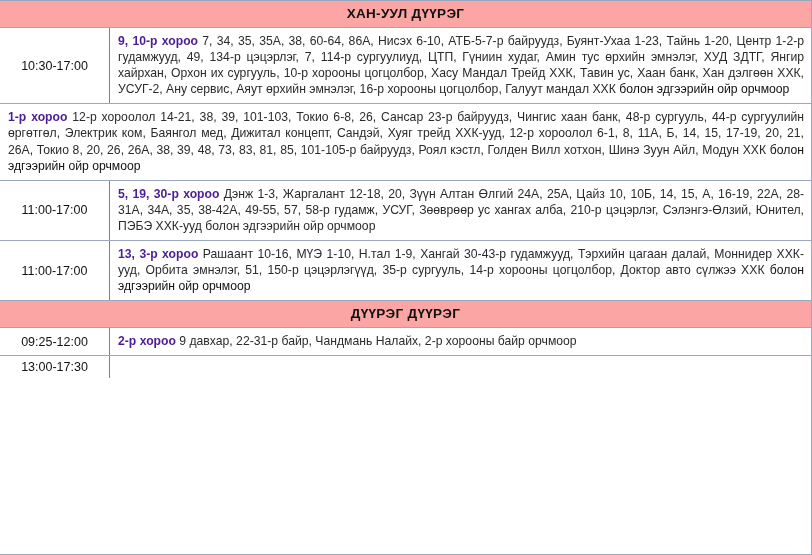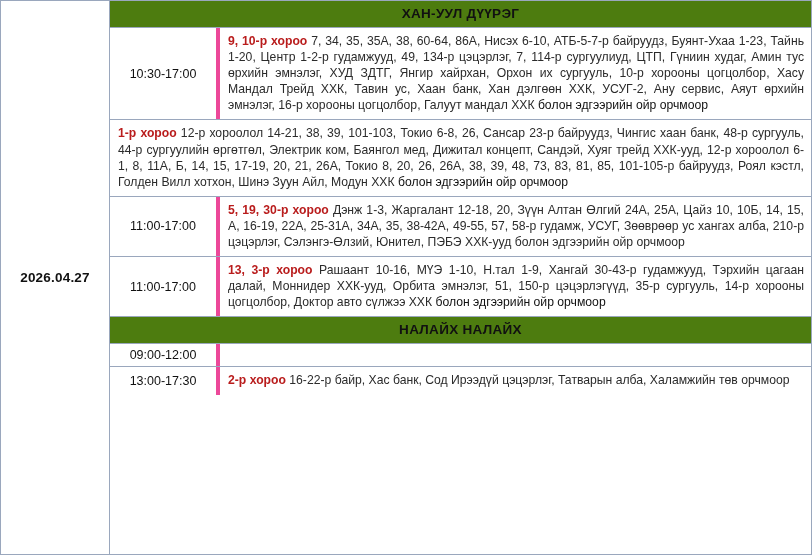--- a/index.html
+++ b/index.html
@@ -43,88 +43,85 @@
   }
   .content-col {
     flex: 1;
     display: flex;
     flex-direction: column;
     border-top: 1px solid #9aa7bd;
     border-right: 1px solid #9aa7bd;
     border-bottom: 1px solid #9aa7bd;
   }
   .district-header {
-    background: #4d7c0f;
+    background: #fca5a5;
     text-align: center;
     font-weight: bold;
     font-size: 13.5px;
     color: #111111;
     padding: 5px 4px 6px 4px;
     border-bottom: 1px solid #9aa7bd;
     letter-spacing: 0.3px;
   }
   .row {
     display: flex;
     flex-direction: row;
     border-bottom: 1px solid #9aa7bd;
   }
-  .row:last-child { border-bottom: none; }
+  .row:last-child { border-bottom: none; flex-direction: column; }
   .time-cell {
     width: 110px;
     min-width: 110px;
-    border-right: 4px solid #ec4899;
+    border-right: 1px solid #ec4899;
     display: flex;
     align-items: center;
     justify-content: center;
     font-size: 12.5px;
     color: #111111;
     padding: 4px 2px;
   }
   .desc-cell {
     flex: 1;
     padding: 5px 7px 6px 8px;
     font-size: 12.2px;
     line-height: 1.32;
     color: #2b2b2b;
     text-align: justify;
   }
   .desc-cell b {
-    color: #b91c1c;
+    color: #4c1d95;
     font-weight: bold;
   }
   .tail {
     color: #111111;
   }
 </style>
 </head>
 <body>
 
 <div class="sheet">
-  <div class="date-col">
-    <span class="date-text">2026.04.27</span>
-  </div>
   <div class="content-col">
       <div class="district-header">ХАН-УУЛ ДҮҮРЭГ</div>
       <div class="row">
         <div class="time-cell">10:30-17:00</div>
         <div class="desc-cell"><b>9, 10-р хороо</b><span> 7, 34, 35, 35А, 38, 60-64, 86А, Нисэх 6-10, АТБ-5-7-р байруудз, Буянт-Ухаа 1-23, Тайнь 1-20, Центр 1-2-р гудамжууд, 49, 134-р цэцэрлэг, 7, 114-р сургуулиуд, ЦТП, Гүниин худаг, Амин тус өрхийн эмнэлэг, ХУД ЗДТГ, Янгир хайрхан, Орхон их сургууль, 10-р хорооны цогцолбор, Хасу Мандал Трейд ХХК, Тавин ус, Хаан банк, Хан дэлгөөн ХХК, УСУГ-2, Ану сервис, Аяут өрхийн эмнэлэг, 16-р хорооны цогцолбор, Галуут мандал ХХК </span><span class="tail">болон эдгээрийн ойр орчмоор</span></div>
       </div>
       <div class="row">
         <div class="desc-cell"><b>1-р хороо</b><span> 12-р хороолол 14-21, 38, 39, 101-103, Токио 6-8, 26, Сансар 23-р байруудз, Чингис хаан банк, 48-р сургууль, 44-р сургуулийн өргөтгөл, Электрик ком, Баянгол мед, Дижитал концепт, Сандэй, Хуяг трейд ХХК-ууд, 12-р хороолол 6-1, 8, 11А, Б, 14, 15, 17-19, 20, 21, 26А, Токио 8, 20, 26, 26А, 38, 39, 48, 73, 83, 81, 85, 101-105-р байруудз, Роял кэстл, Голден Вилл хотхон, Шинэ Зуун Айл, Модун ХХК </span><span class="tail">болон эдгээрийн ойр орчмоор</span></div>
       </div>
       <div class="row">
         <div class="time-cell">11:00-17:00</div>
-        <div class="desc-cell"><b>5, 19, 30-р хороо</b><span> Дэнж 1-3, Жаргалант 12-18, 20, Зүүн Алтан Өлгий 24А, 25А, Цайз 10, 10Б, 14, 15, А, 16-19, 22А, 25-31А, 34А, 35, 38-42А, 49-55, 57, 58-р гудамж, УСУГ, Зөөврөөр ус хангах алба, 210-р цэцэрлэг, Сэлэнгэ-Өлзий, Юнител, ПЭБЭ ХХК-ууд болон эдгээрийн ойр орчмоор</span></div>
+        <div class="desc-cell"><b>5, 19, 30-р хороо</b><span> Дэнж 1-3, Жаргалант 12-18, 20, Зүүн Алтан Өлгий 24А, 25А, Цайз 10, 10Б, 14, 15, А, 16-19, 22А, 28-31А, 34А, 35, 38-42А, 49-55, 57, 58-р гудамж, УСУГ, Зөөврөөр ус хангах алба, 210-р цэцэрлэг, Сэлэнгэ-Өлзий, Юнител, ПЭБЭ ХХК-ууд болон эдгээрийн ойр орчмоор</span></div>
       </div>
       <div class="row">
         <div class="time-cell">11:00-17:00</div>
         <div class="desc-cell"><b>13, 3-р хороо</b><span> Рашаант 10-16, МҮЭ 1-10, Н.тал 1-9, Хангай 30-43-р гудамжууд, Тэрхийн цагаан далай, Моннидер ХХК-ууд, Орбита эмнэлэг, 51, 150-р цэцэрлэгүүд, 35-р сургууль, 14-р хорооны цогцолбор, Доктор авто сүлжээ ХХК </span><span class="tail">болон эдгээрийн ойр орчмоор</span></div>
       </div>
-      <div class="district-header">НАЛАЙХ НАЛАЙХ</div>
+      <div class="district-header">ДҮҮРЭГ ДҮҮРЭГ</div>
       <div class="row">
-        <div class="time-cell">09:00-12:00</div>
+        <div class="time-cell">09:25-12:00</div>
+        <div class="desc-cell"><b>2-р хороо</b><span> 9 давхар, 22-31-р байр, Чандмань Налайх, 2-р хорооны байр орчмоор</span></div>
       </div>
       <div class="row">
         <div class="time-cell">13:00-17:30</div>
-        <div class="desc-cell"><b>2-р хороо</b><span> 16-22-р байр, Хас банк, Сод Ирээдүй цэцэрлэг, Татварын алба, Халамжийн төв орчмоор</span></div>
       </div>
     </div>
 </div>
 
 </body></html>

